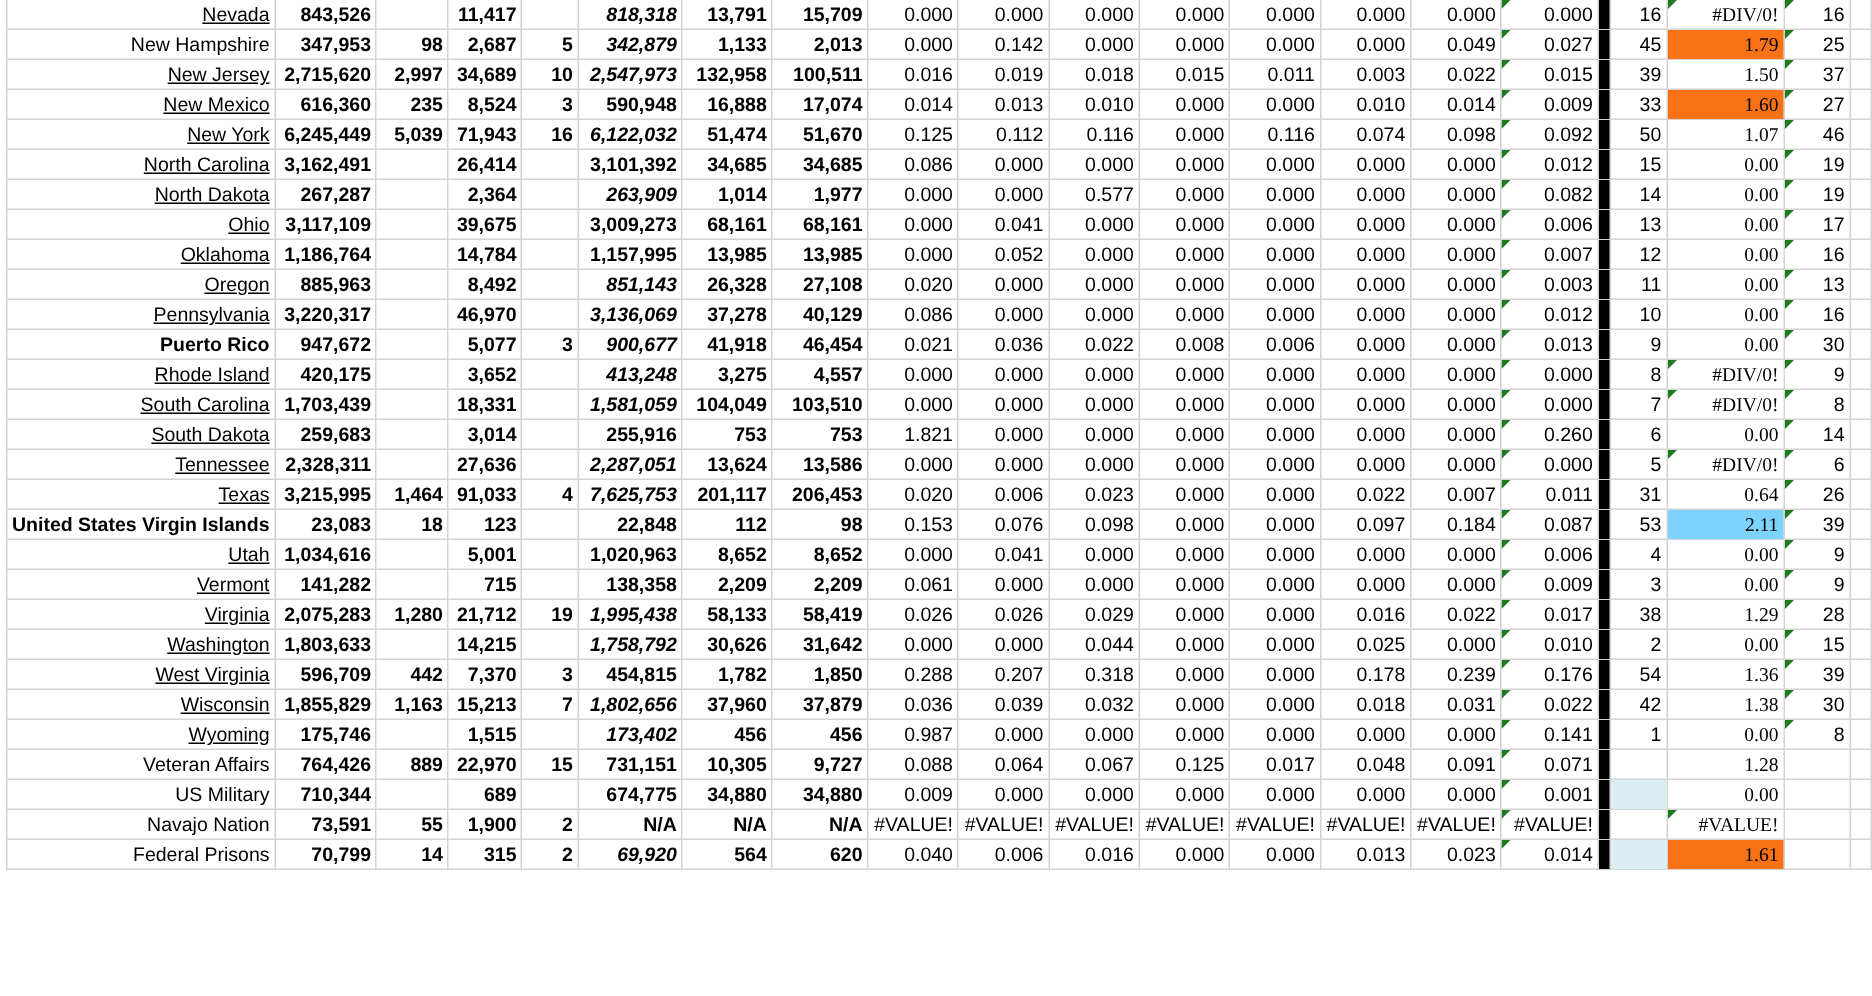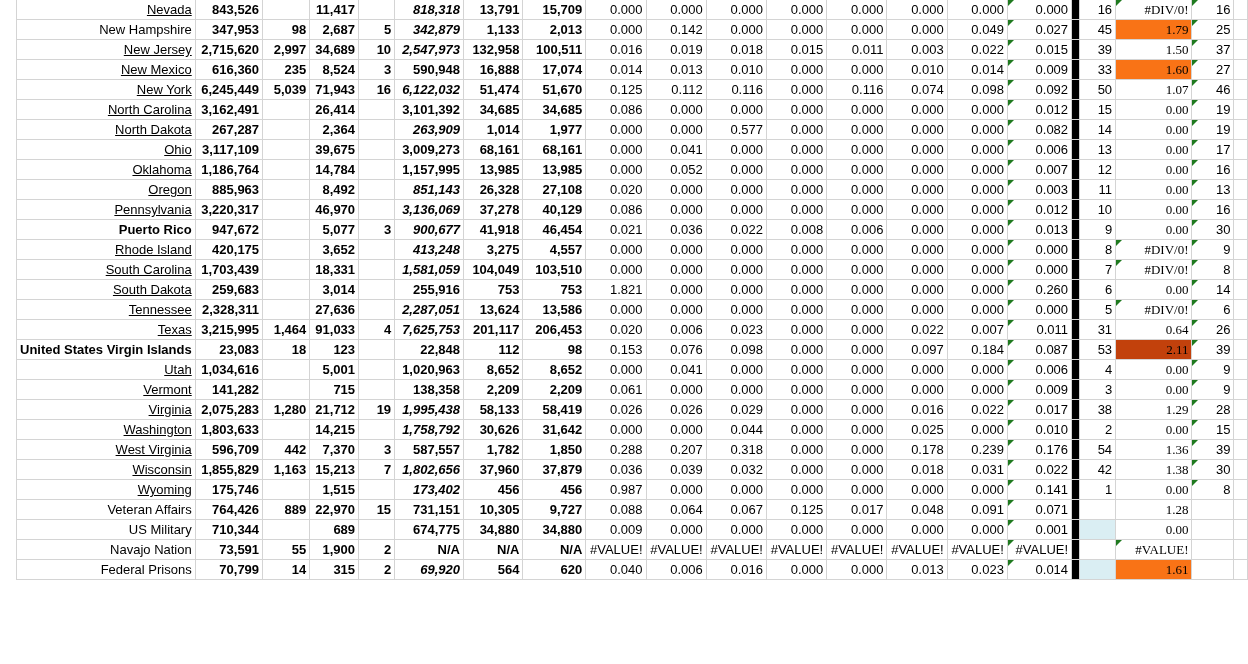--- a/index.html
+++ b/index.html
@@ -1,29 +1,29 @@
 <!DOCTYPE html>
 <html><head>
 <meta charset="utf-8">
 <style>
   html, body { margin:0; padding:0; background:#ffffff; }
   body { width:1248px; height:664px; overflow:hidden; font-family:"Liberation Sans", "DejaVu Sans", sans-serif; font-size:13px; color:#000; }
-  table.sheet { border-collapse:collapse; table-layout:fixed; position:absolute; left:16px; top:-1px; }
+  table.sheet { border-collapse:collapse; table-layout:fixed; position:absolute; left:4px; top:-1px; }
   table.sheet td { border:1px solid #d4d4d4; padding:0 3px; height:19px; line-height:19px; white-space:nowrap; overflow:hidden; position:relative; text-align:right; }
   td.name { text-align:left; padding-left:1px; }
   td.name span.u { text-decoration:underline; }
   td.tall { height:39px; line-height:20px; }
   td.bold { font-weight:bold; }
   td.it { font-style:italic; font-weight:bold; }
   td.num { font-weight:bold; }
   td.ratio { font-weight:normal; }
   td.center { text-align:center;font-family:Liberation Serif, serif; }
   td.sep { background:#000; border-color:#000; padding:0; }
   td.yellow { background:#f97316; }
-  td.pink { background:#c2410c; }
+  td.pink { background:#7dd3fc; }
   td.lblue { background:#daeef3; }
   td.wrapname { white-space:normal; line-height:20px; text-align:left; padding-left:1px; }
   .tri::before { content:""; position:absolute; left:0; top:0; width:0; height:0; border-top:6px solid #1f7a1f; border-right:6px solid transparent; }
 </style>
 </head>
 <body>
 
 <table class="sheet">
   <colgroup>
     <col style="width:94px">
@@ -554,21 +554,21 @@
         <td class="ratio center">0.00</td>
         <td class="ratio tri">15</td>
         <td class="ratio"></td>
       </tr>
       <tr>
         <td class="name"><span class="u">West Virginia</span></td>
         <td class="num">596,709</td>
         <td class="num">442</td>
         <td class="num">7,370</td>
         <td class="num">3</td>
-        <td class="num">587,557</td>
+        <td class="num">454,815</td>
         <td class="num">1,782</td>
         <td class="num">1,850</td>
         <td class="ratio">0.288</td>
         <td class="ratio">0.207</td>
         <td class="ratio">0.318</td>
         <td class="ratio">0.000</td>
         <td class="ratio">0.000</td>
         <td class="ratio">0.178</td>
         <td class="ratio">0.239</td>
         <td class="ratio tri">0.176</td>

